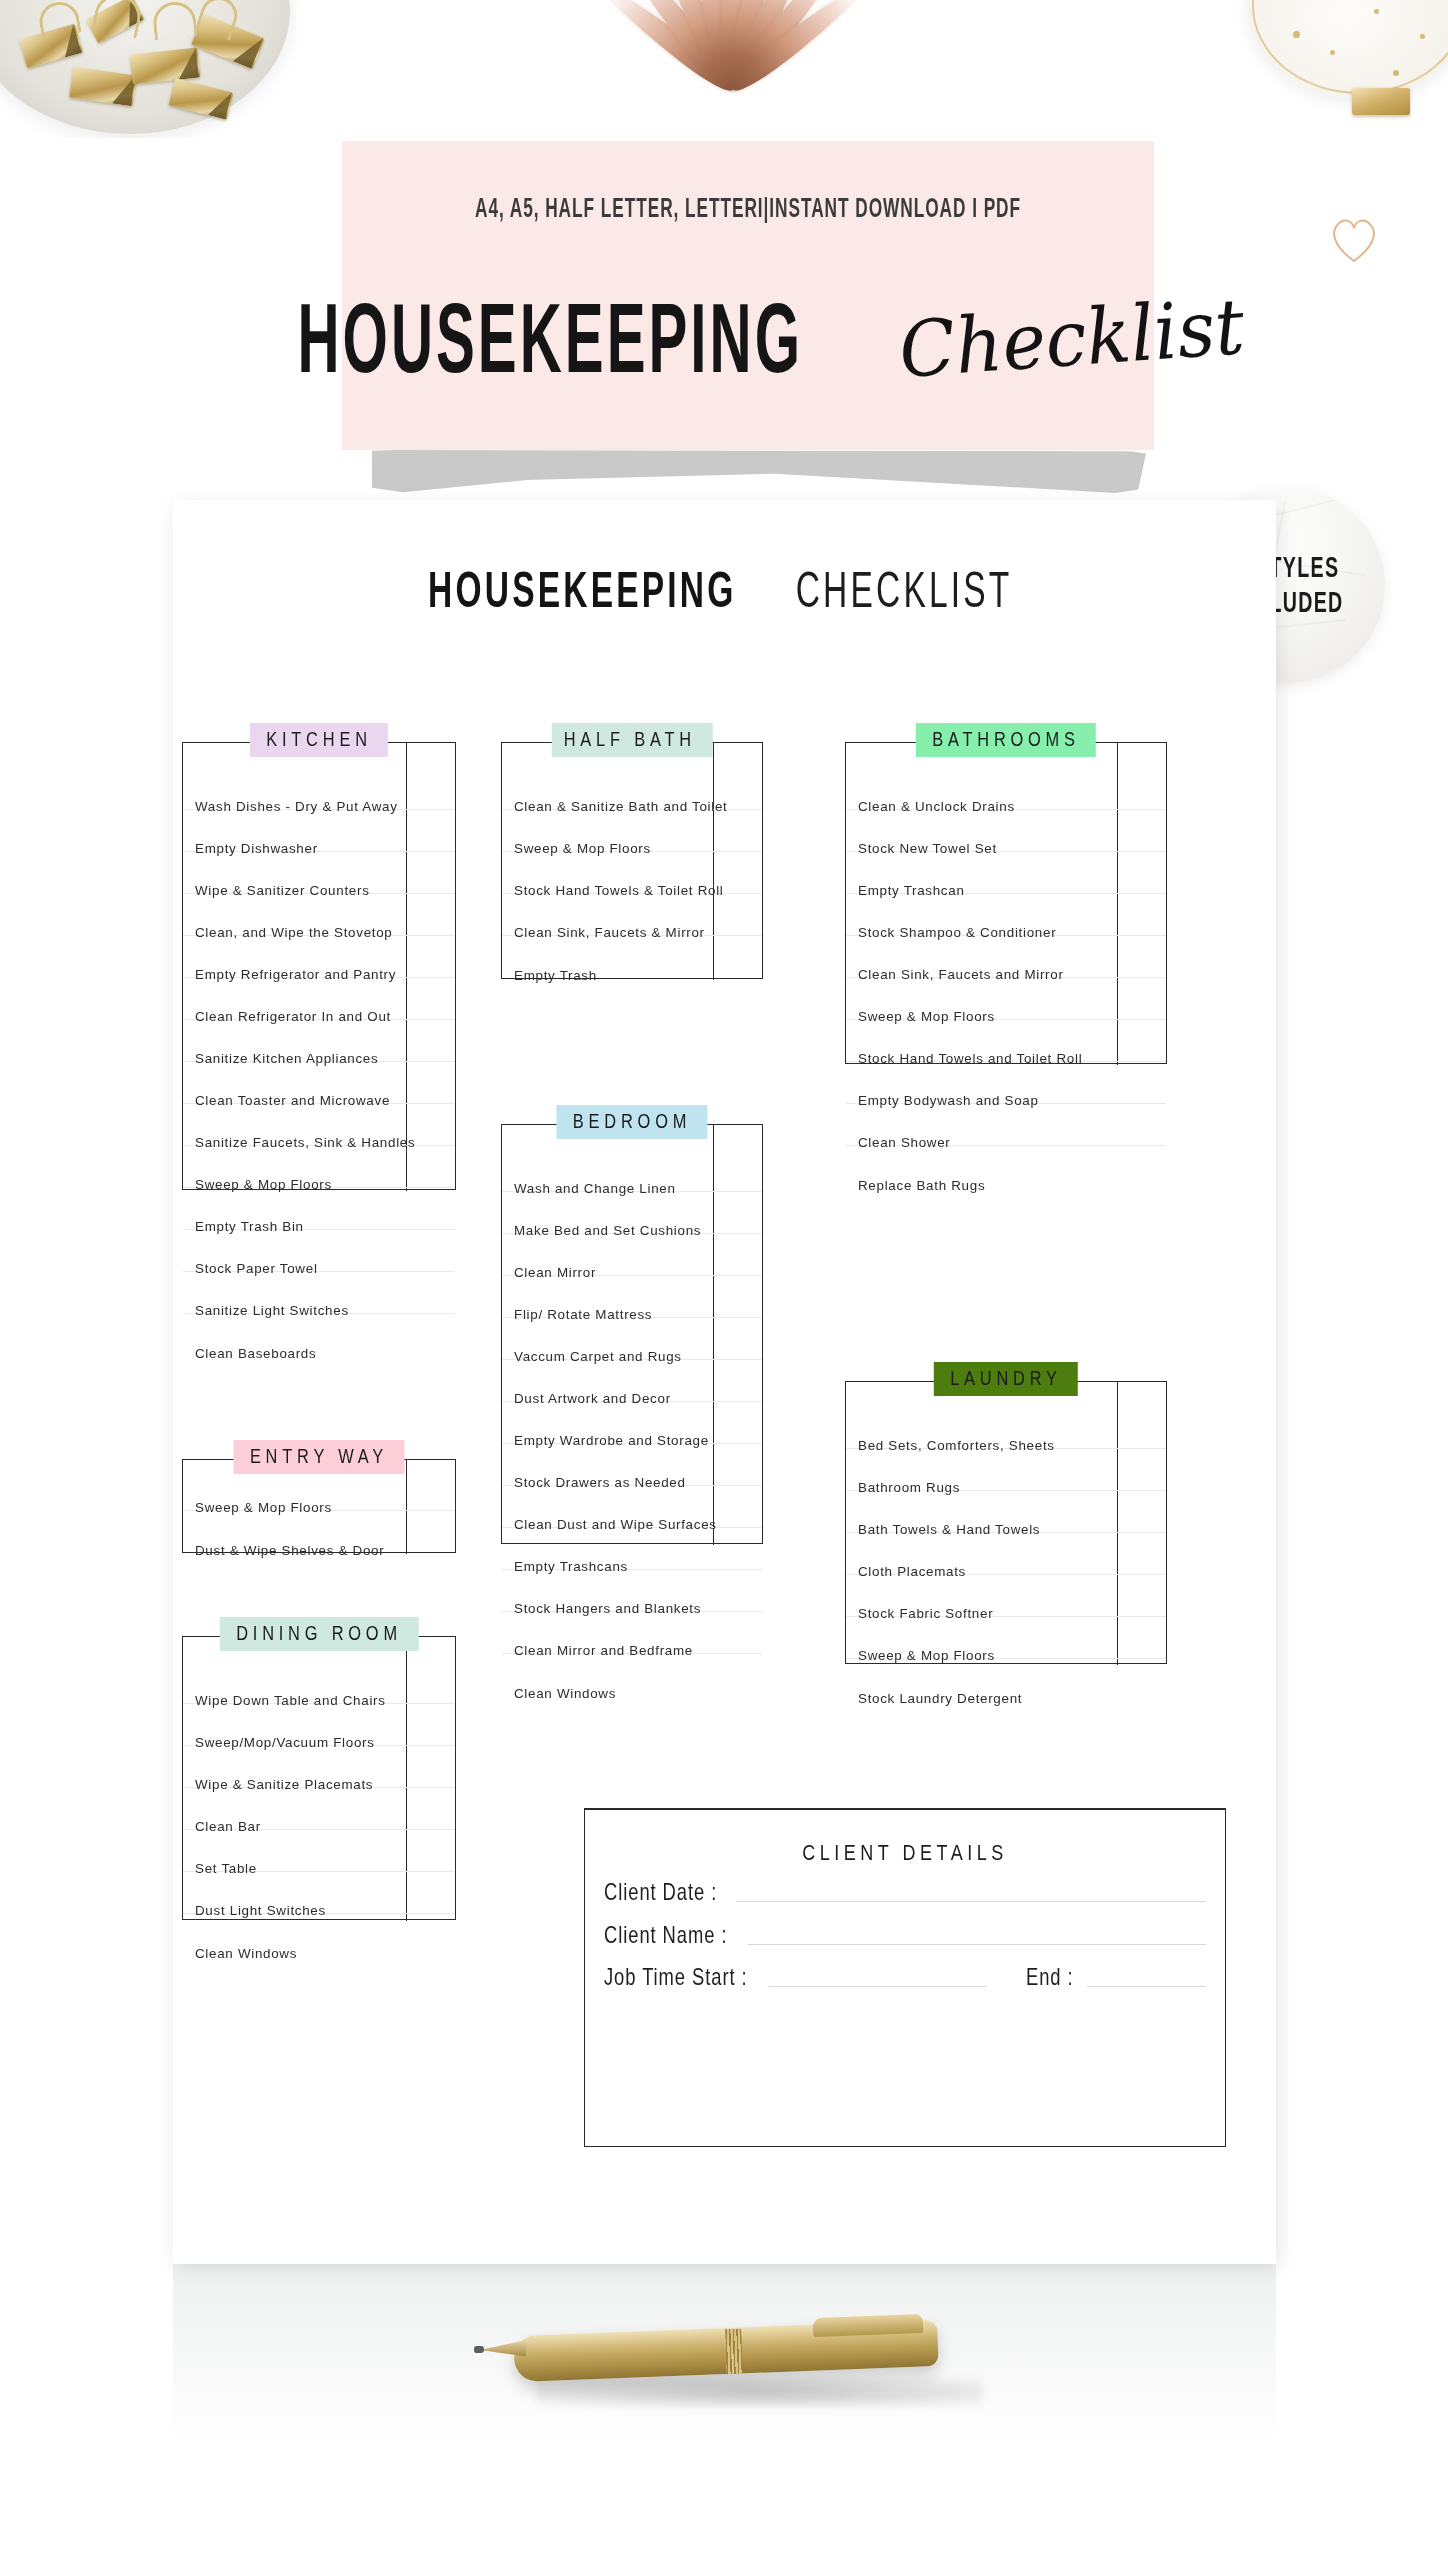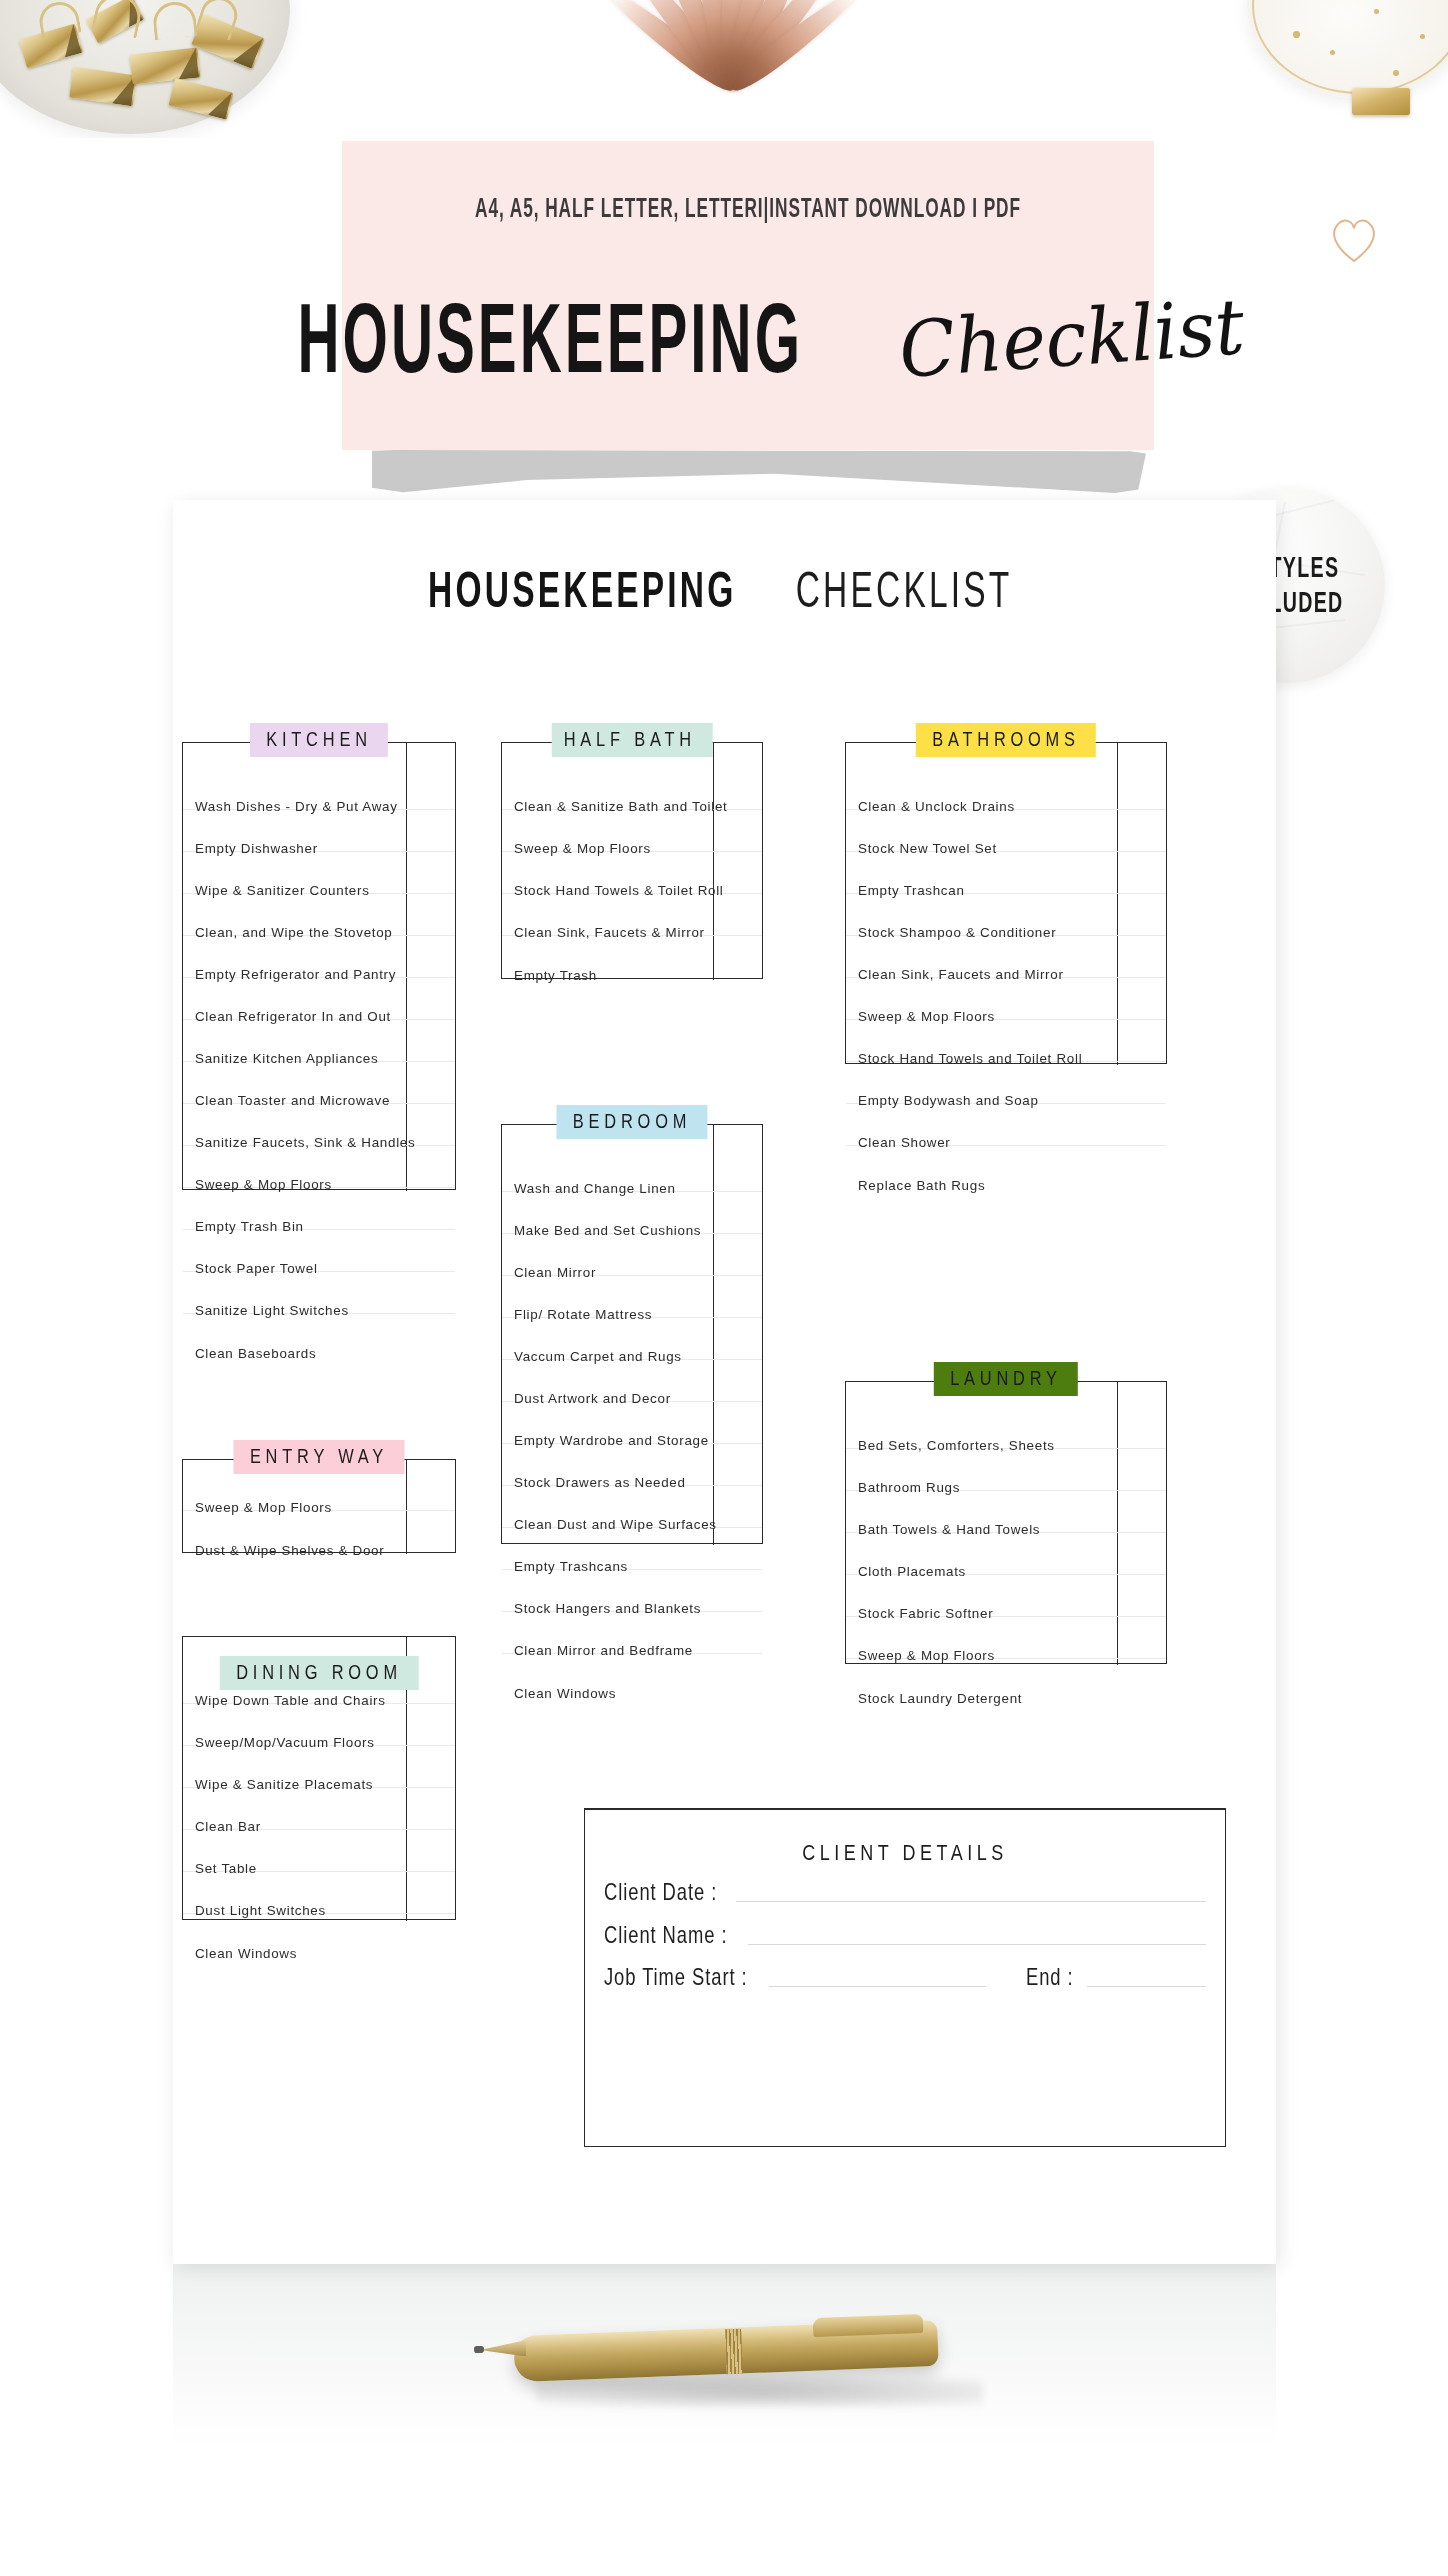--- a/index.html
+++ b/index.html
@@ -484,21 +484,21 @@
             <span class="row-label">Clean Sink, Faucets &amp; Mirror</span>
           </div>
         <div class="row">
             <span class="row-label">Empty Trash</span>
           </div>
       </div>
     </div>
   </div>
 
   <div class="card" style="left:672px;top:223px;width:322px;">
-    <div class="card-head" style="background:#fde047;">
+    <div class="card-head" style="background:#86efac;">
       <span>BATHROOMS</span>
     </div>
     <div class="card-box" style="top:19.4px;height:322px;">
       <div class="checkcol"></div>
       <div class="rows">
         <div class="row pad-top"></div>
         <div class="row">
             <span class="row-label">Clean &amp; Unclock Drains</span>
           </div>
         <div class="row">
@@ -628,21 +628,21 @@
             <span class="row-label">Sweep &amp; Mop Floors</span>
           </div>
         <div class="row">
             <span class="row-label">Stock Laundry Detergent</span>
           </div>
       </div>
     </div>
   </div>
 
   <div class="card" style="left:9px;top:1117px;width:274px;">
-    <div class="card-head" style="background:#cfe8e0;margin-top:39px;">
+    <div class="card-head" style="background:#cfe8e0;">
       <span>DINING ROOM</span>
     </div>
     <div class="card-box" style="top:19.4px;height:284px;">
       <div class="checkcol"></div>
       <div class="rows">
         <div class="row pad-top"></div>
         <div class="row">
             <span class="row-label">Wipe Down Table and Chairs</span>
           </div>
         <div class="row">

